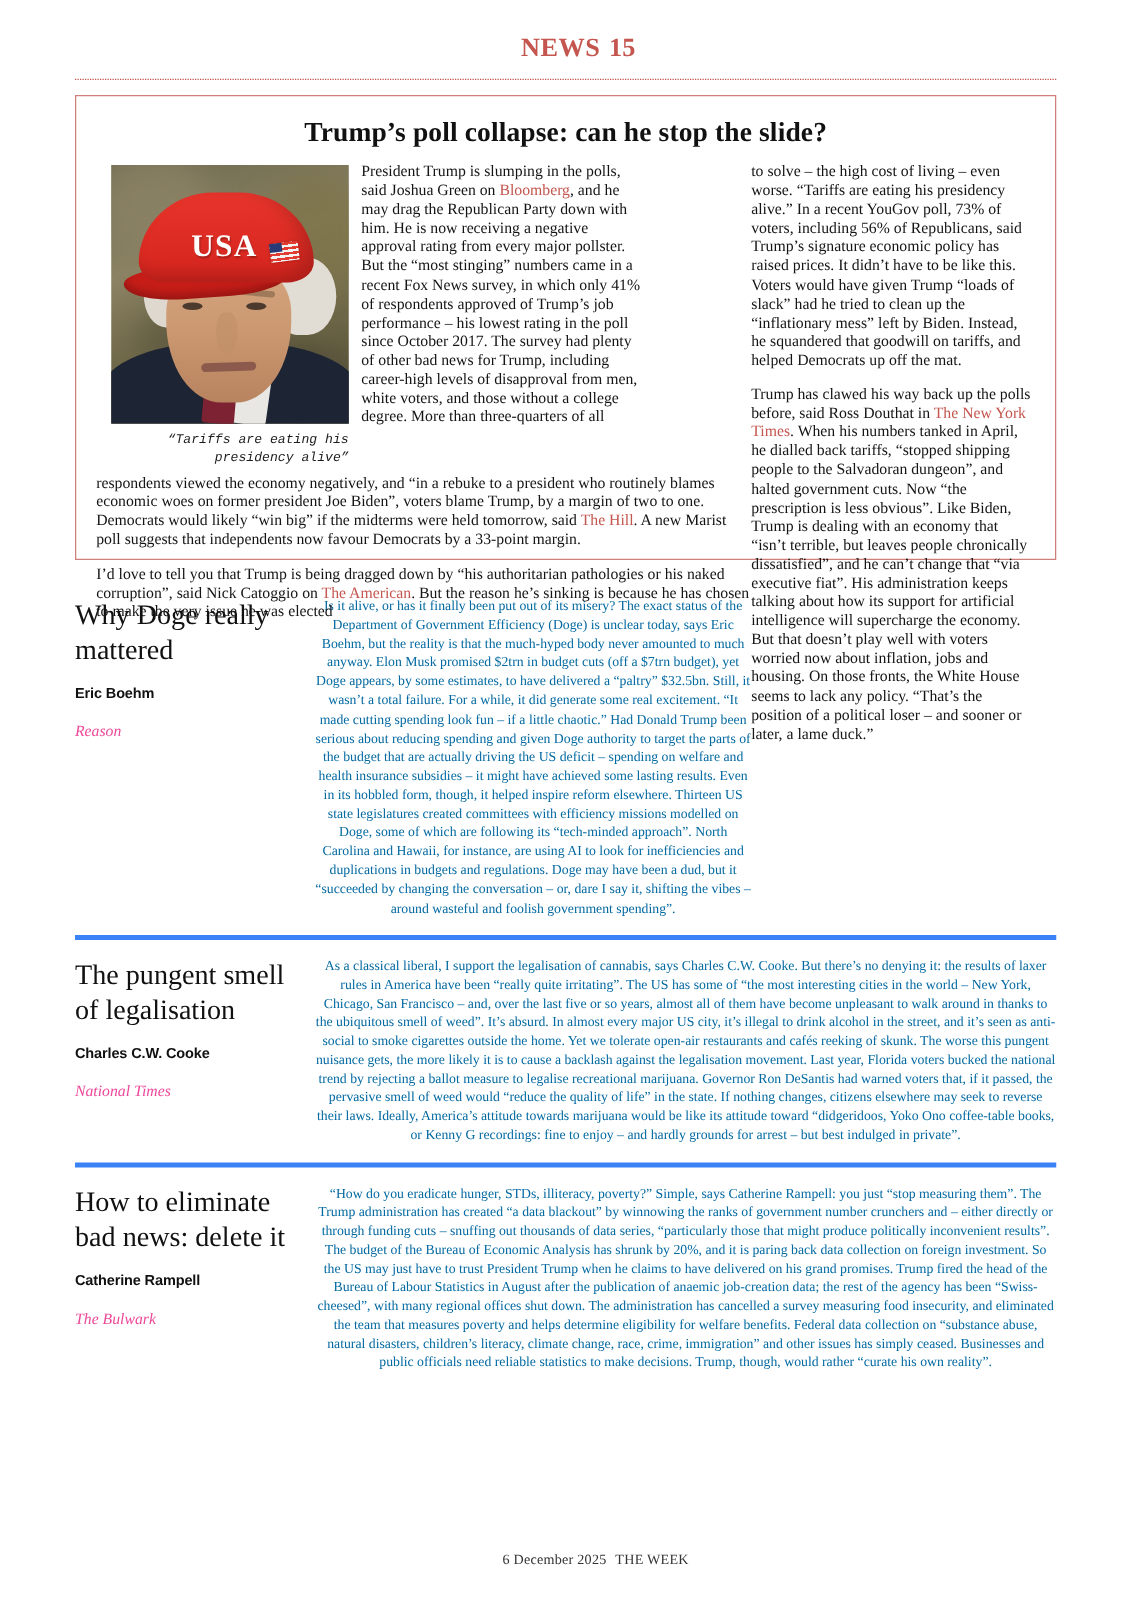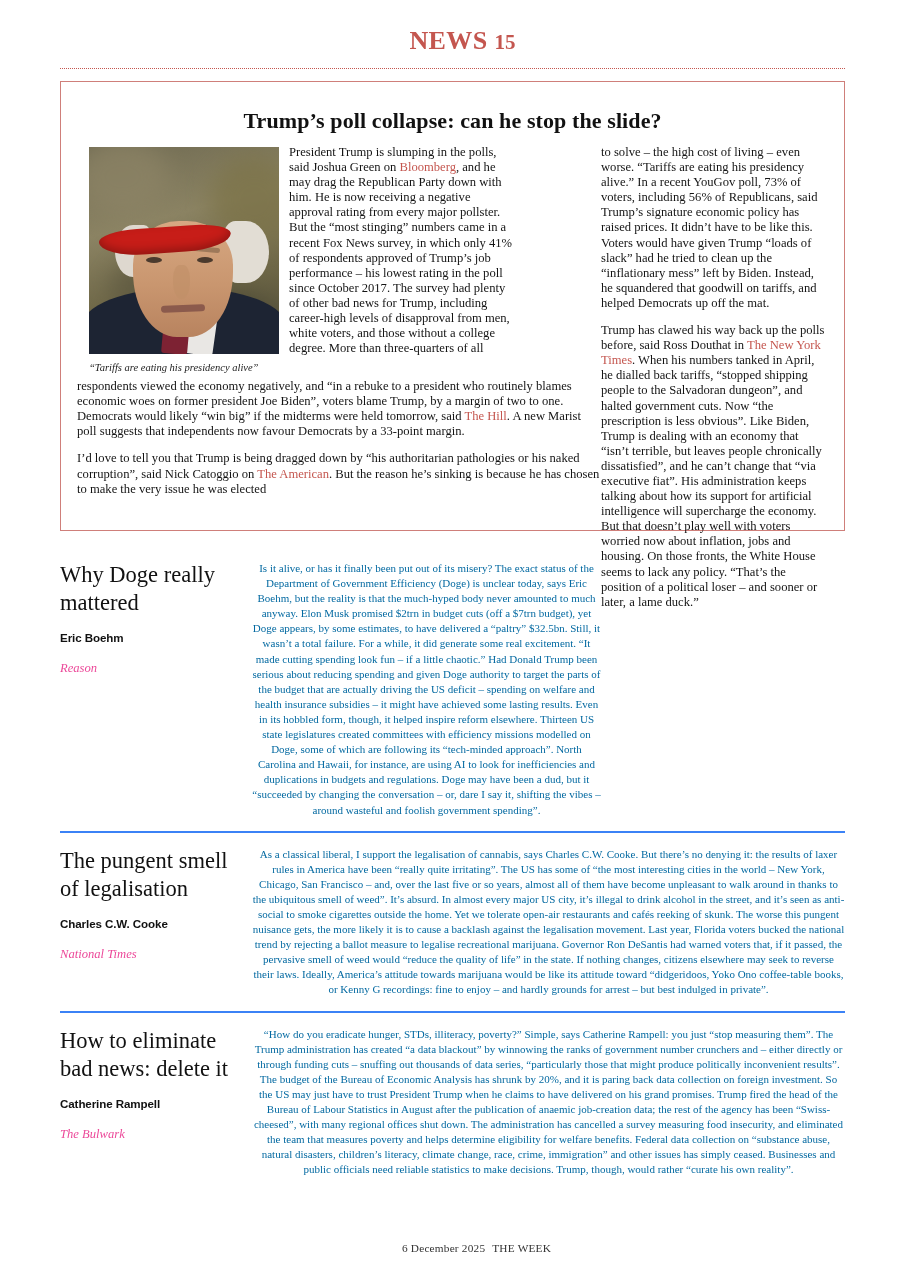--- a/index.html
+++ b/index.html
@@ -26,44 +26,44 @@
   .masthead-title {
     font-family: "Liberation Serif", serif;
     font-weight: bold;
     font-size: 31px;
     letter-spacing: 0.1px;
     color: #111111;
   }
   .masthead-section {
     font-family: "Liberation Serif", serif;
     font-weight: bold;
-    font-size: 26px;
+    font-size: 21px;
     color: #c4564f;
     margin-left: 20px;
     letter-spacing: 0.4px;
   }
   .masthead-page {
     font-family: "Liberation Serif", serif;
     font-weight: bold;
     font-size: 21px;
     color: #c4564f;
     margin-left: 7px;
   }
   .masthead-rule {
     margin: 12px 60px 0 60px;
     border-top: 1.5px dotted #c4564f;
   }
 
   
   .feature {
     margin: 12px 60px 0 60px;
     border: 1px solid #cf7f7a;
-    padding: 24px 16px 14px 16px;
+    padding: 14px 16px 14px 16px;
     position: relative;
-    height: 450px;
+    height: 372px;
     box-sizing: border-box;
   }
   .feature-headline {
     text-align: center;
     font-weight: bold;
     font-size: 22px;
     letter-spacing: 0.1px;
     margin: 2px 0 11px 0;
     color: #111111;
   }
@@ -227,41 +227,42 @@
     position: absolute;
     left: 0; top: 0;
     width: 10px; height: 7px;
     background: #2a3a76;
   }
 
   .photo-caption {
     margin-top: 6px;
     font-style: italic;
     font-size: 10.5px;
-    text-align: left;
+    text-align: right;
     color: #1b1b1b;
     width: 190px;
+    font-family: Liberation Mono, monospace;
   }
 
   .feature-wide {
     clear: left;
     font-size: 12.6px;
     line-height: 15.1px;
     margin-top: 32px;
   }
   .feature-wide p { margin: 0 0 12px 0; }
   .col-left p, .col-right p { margin: 0 0 12px 0; }
 
   .src { color: #c4564f; }
 
   
   .section {
     margin: 0 60px;
     display: flex;
-    border-top: 2px solid #3b82f6;
+    border-top: 4px solid #3b82f6;
     padding: 14px 0 13px 0;
   }
   .section:first-of-type { border-top: none; }
   .sec-left {
     width: 192px;
     flex: 0 0 192px;
     padding-right: 10px;
     box-sizing: border-box;
   }
   .sec-title {
@@ -338,20 +339,26 @@
           <div class="hair-l"></div>
           <div class="hair-r"></div>
           <div class="face"></div>
           <div class="brow-l"></div>
           <div class="brow-r"></div>
           <div class="eye-l"></div>
           <div class="eye-r"></div>
           <div class="nose"></div>
           <div class="mouth"></div>
           <div class="brim"></div>
+          <div class="cap">
+            <div class="cap-text">USA</div>
+            <div class="flag">
+              <div class="canton"></div>
+            </div>
+          </div>
         </div>
       </div>
       <div class="photo-caption">“Tariffs are eating his presidency alive”</div>
     </div>
 
     <div class="col-left">
       <p><span>President Trump is slumping in the polls, said Joshua Green on </span><span class="src">Bloomberg</span><span>, and he may drag the Republican Party down with him. He is now receiving a negative approval rating from every major pollster. But the “most stinging” numbers came in a recent Fox News survey, in which only 41% of respondents approved of Trump’s job performance – his lowest rating in the poll since October 2017. The survey had plenty of other bad news for Trump, including career-high levels of disapproval from men, white voters, and those without a college degree. More than three-quarters of all</span></p>
     </div>
 
     <div class="feature-wide">

